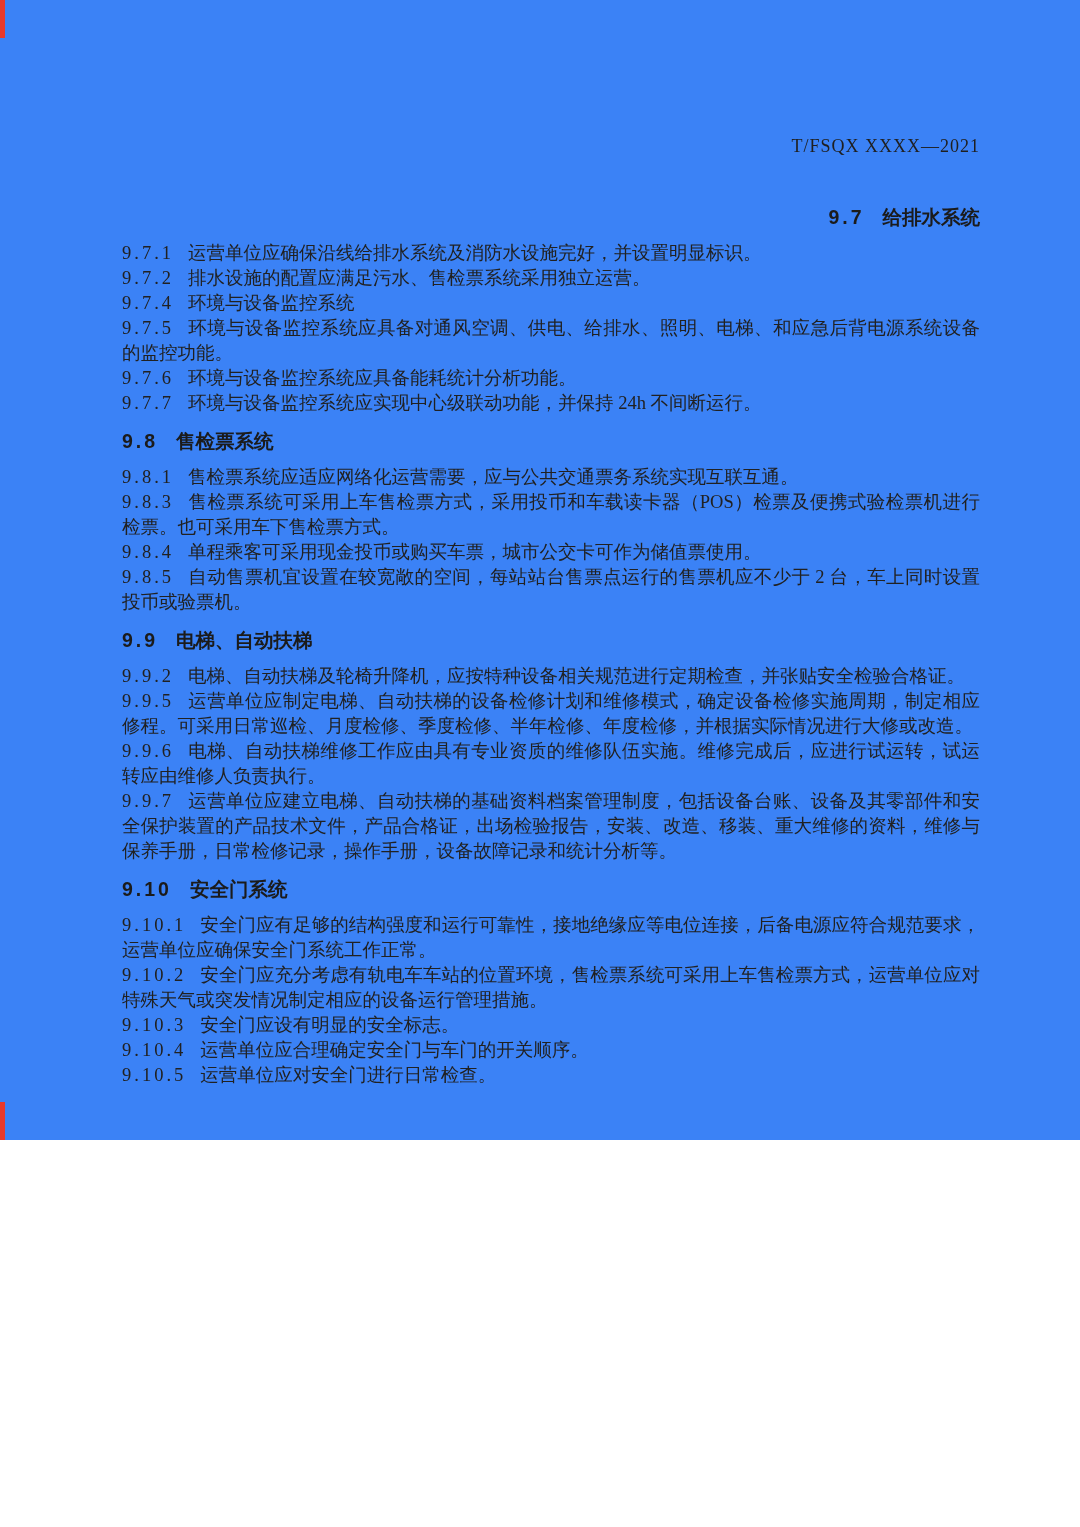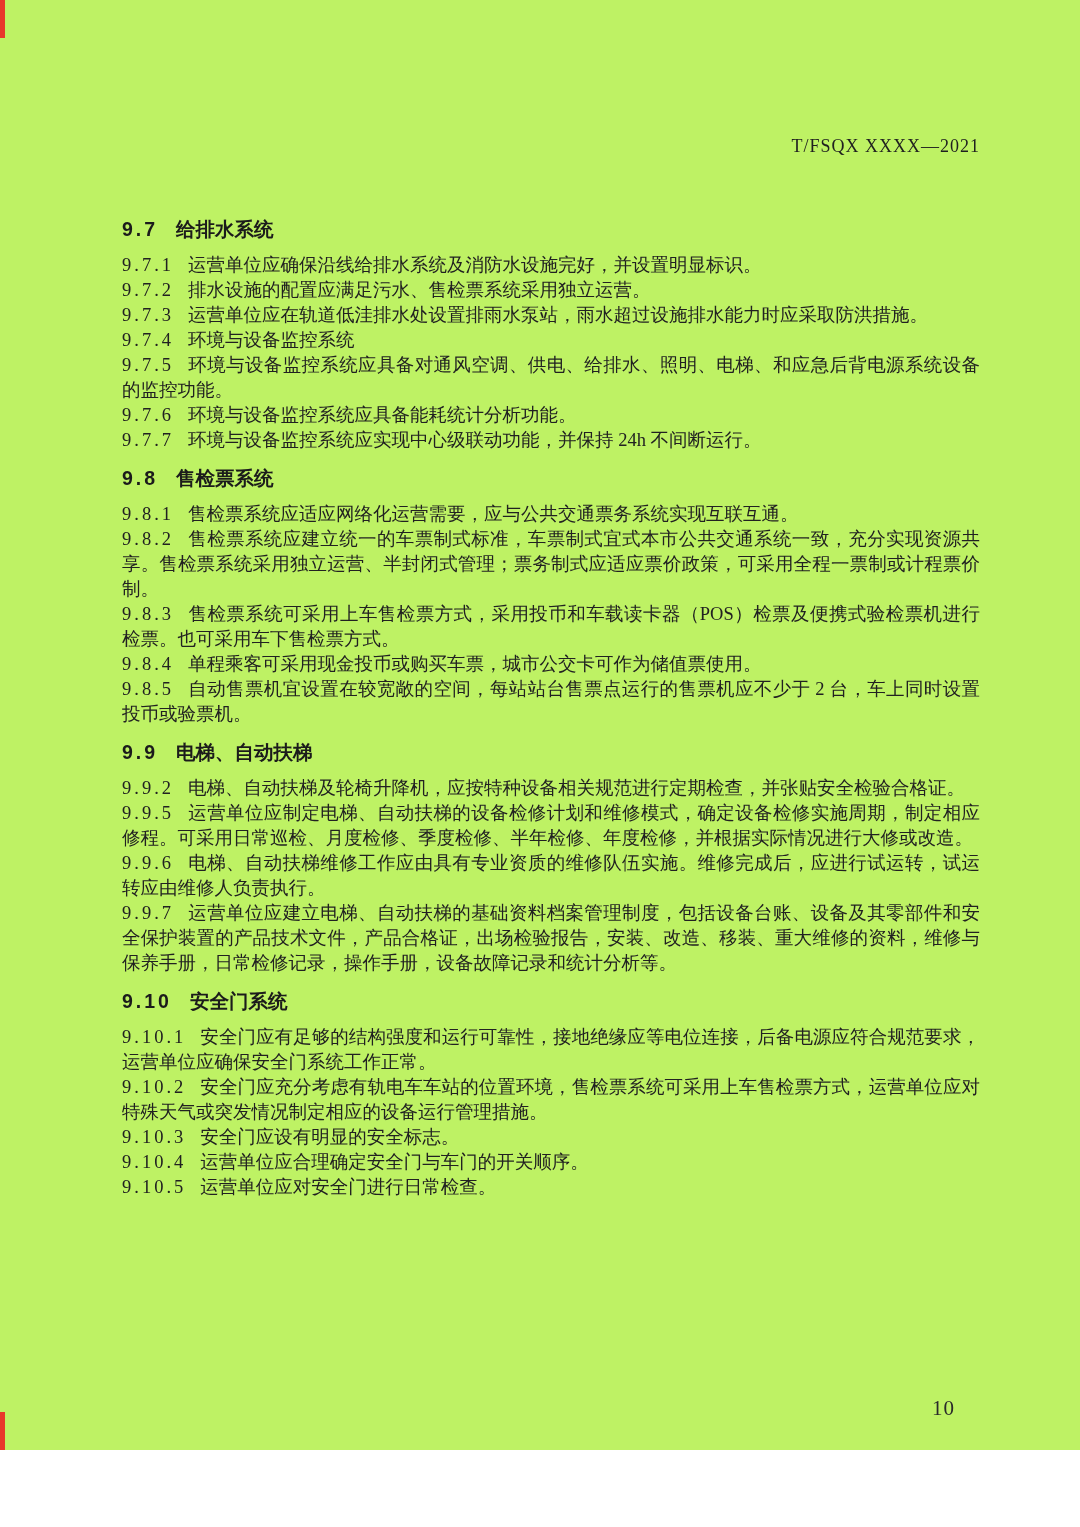--- a/index.html
+++ b/index.html
@@ -3,22 +3,22 @@
 <meta charset="utf-8">
 <style>
   html, body {
     margin: 0;
     padding: 0;
     background: #ffffff;
   }
   .page {
     position: relative;
     width: 1080px;
-    height: 1450px;
-    background: #bef264;
+    height: 1140px;
+    background: #3b82f6;
     font-family: "Liberation Serif", "DejaVu Serif", serif;
     color: #212121;
     overflow: hidden;
   }
   
   .edge-mark {
     position: absolute;
     left: 0;
     width: 5px;
     background: #e8392b;
@@ -46,21 +46,21 @@
   }
 
   h2.section-heading {
     margin: 14px 0 12px 0;
     font-size: 19.5px;
     line-height: 23px;
     font-weight: bold;
     color: #1b1b1b;
     font-family: "Liberation Sans", "DejaVu Sans", sans-serif;
   }
-  h2.section-heading:first-child { margin-top: 12px; }
+  h2.section-heading:first-child { margin-top: 0; text-align: right; }
   h2.section-heading .sec-num {
     letter-spacing: 3px;
     margin-right: 18px;
   }
 
   p.clause {
     margin: 0;
     font-size: 18.5px;
     line-height: 25px;
     text-align: justify;
@@ -87,28 +87,26 @@
 <div class="page">
   <div class="edge-mark top"></div>
   <div class="edge-mark bottom"></div>
 
   <div class="doc-code">T/FSQX XXXX—2021</div>
 
   <main class="doc-body" id="doc-body">
       <h2 class="section-heading"><span class="sec-num">9.7</span><span class="sec-title">给排水系统</span></h2>
       <p class="clause"><span class="clause-num">9.7.1</span><span class="clause-text">运营单位应确保沿线给排水系统及消防水设施完好，并设置明显标识。</span></p>
       <p class="clause"><span class="clause-num">9.7.2</span><span class="clause-text">排水设施的配置应满足污水、售检票系统采用独立运营。</span></p>
-      <p class="clause"><span class="clause-num">9.7.3</span><span class="clause-text">运营单位应在轨道低洼排水处设置排雨水泵站，雨水超过设施排水能力时应采取防洪措施。</span></p>
       <p class="clause"><span class="clause-num">9.7.4</span><span class="clause-text">环境与设备监控系统</span></p>
       <p class="clause"><span class="clause-num">9.7.5</span><span class="clause-text">环境与设备监控系统应具备对通风空调、供电、给排水、照明、电梯、和应急后背电源系统设备的监控功能。</span></p>
       <p class="clause"><span class="clause-num">9.7.6</span><span class="clause-text">环境与设备监控系统应具备能耗统计分析功能。</span></p>
       <p class="clause"><span class="clause-num">9.7.7</span><span class="clause-text">环境与设备监控系统应实现中心级联动功能，并保持 24h 不间断运行。</span></p>
       <h2 class="section-heading"><span class="sec-num">9.8</span><span class="sec-title">售检票系统</span></h2>
       <p class="clause"><span class="clause-num">9.8.1</span><span class="clause-text">售检票系统应适应网络化运营需要，应与公共交通票务系统实现互联互通。</span></p>
-      <p class="clause"><span class="clause-num">9.8.2</span><span class="clause-text">售检票系统应建立统一的车票制式标准，车票制式宜式本市公共交通系统一致，充分实现资源共享。售检票系统采用独立运营、半封闭式管理；票务制式应适应票价政策，可采用全程一票制或计程票价制。</span></p>
       <p class="clause"><span class="clause-num">9.8.3</span><span class="clause-text">售检票系统可采用上车售检票方式，采用投币和车载读卡器（POS）检票及便携式验检票机进行检票。也可采用车下售检票方式。</span></p>
       <p class="clause"><span class="clause-num">9.8.4</span><span class="clause-text">单程乘客可采用现金投币或购买车票，城市公交卡可作为储值票使用。</span></p>
       <p class="clause"><span class="clause-num">9.8.5</span><span class="clause-text">自动售票机宜设置在较宽敞的空间，每站站台售票点运行的售票机应不少于 2 台，车上同时设置投币或验票机。</span></p>
       <h2 class="section-heading"><span class="sec-num">9.9</span><span class="sec-title">电梯、自动扶梯</span></h2>
       <p class="clause"><span class="clause-num">9.9.2</span><span class="clause-text">电梯、自动扶梯及轮椅升降机，应按特种设备相关规范进行定期检查，并张贴安全检验合格证。</span></p>
       <p class="clause"><span class="clause-num">9.9.5</span><span class="clause-text">运营单位应制定电梯、自动扶梯的设备检修计划和维修模式，确定设备检修实施周期，制定相应修程。可采用日常巡检、月度检修、季度检修、半年检修、年度检修，并根据实际情况进行大修或改造。</span></p>
       <p class="clause"><span class="clause-num">9.9.6</span><span class="clause-text">电梯、自动扶梯维修工作应由具有专业资质的维修队伍实施。维修完成后，应进行试运转，试运转应由维修人负责执行。</span></p>
       <p class="clause"><span class="clause-num">9.9.7</span><span class="clause-text">运营单位应建立电梯、自动扶梯的基础资料档案管理制度，包括设备台账、设备及其零部件和安全保护装置的产品技术文件，产品合格证，出场检验报告，安装、改造、移装、重大维修的资料，维修与保养手册，日常检修记录，操作手册，设备故障记录和统计分析等。</span></p>
       <h2 class="section-heading"><span class="sec-num">9.10</span><span class="sec-title">安全门系统</span></h2>
       <p class="clause"><span class="clause-num">9.10.1</span><span class="clause-text">安全门应有足够的结构强度和运行可靠性，接地绝缘应等电位连接，后备电源应符合规范要求，运营单位应确保安全门系统工作正常。</span></p>

